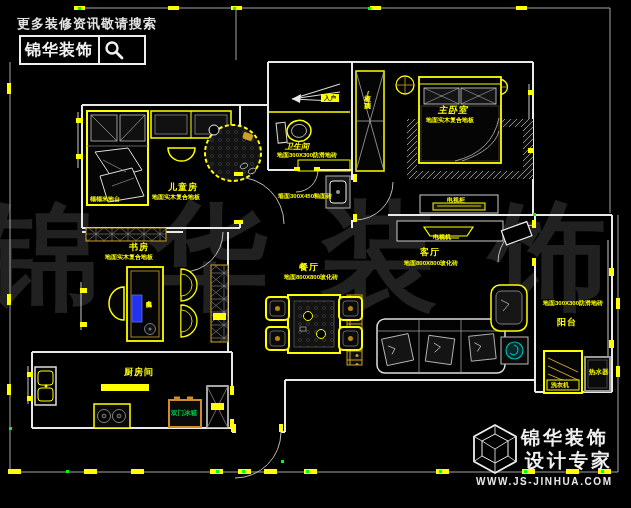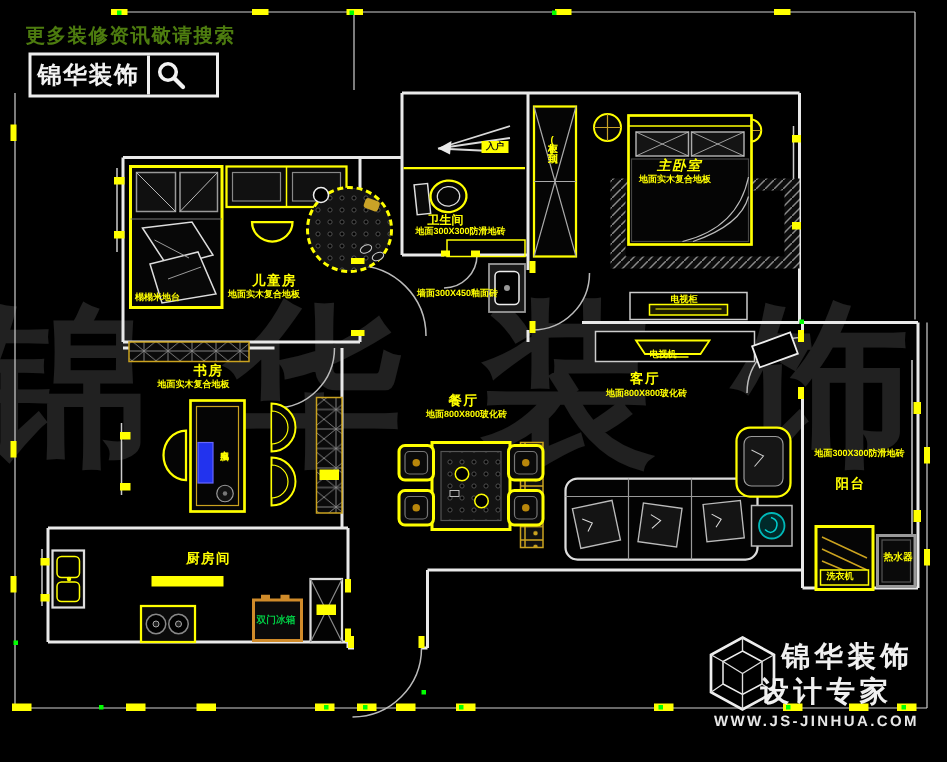--- a/index.html
+++ b/index.html
@@ -8,28 +8,28 @@
   .abs{position:absolute;}
   .lbl{position:absolute;color:#ffff00;font-weight:bold;white-space:nowrap;line-height:1;}
   .sub{font-size:6px;letter-spacing:0;}
   .name{font-size:9px;letter-spacing:1px;}
   .vert{writing-mode:vertical-rl;text-orientation:upright;}
   #watermark{position:absolute;left:-20px;top:178px;width:700px;
     font-family:"DejaVu Serif",serif;font-weight:bold;font-size:118px;
     letter-spacing:52px;color:rgba(255,255,255,0.13);white-space:nowrap;z-index:1;}
   svg.plan{position:absolute;left:0;top:0;z-index:2;}
   .z3{z-index:3;}
-  #tagline{left:17px;top:15px;font-size:13px;font-weight:bold;color:#4d7c0f;letter-spacing:1px;font-family:Liberation Mono, monospace;}
+  #tagline{left:17px;top:15px;font-size:13px;font-weight:bold;color:#e5e5e5;letter-spacing:1px;font-family:Liberation Mono, monospace;}
   #logobox{left:19px;top:35px;width:123px;height:26px;border:2px solid #eee;display:flex;align-items:center;}
   #logobox .txt{color:#f2f2f2;font-weight:bold;font-size:16px;letter-spacing:1px;padding:0 5px 0 4px;}
   #logobox .div{width:2px;height:26px;background:#eee;}
   #logobox .mag{width:28px;display:flex;justify-content:center;}
   #foot1,#foot2{color:#f0f0f0;font-weight:bold;font-size:19px;letter-spacing:3px;}
   #foot1{left:521px;top:425px;}
-  #foot2{left:507px;top:448px;text-align:center;}
+  #foot2{left:525px;top:448px;text-align:center;}
   #website{left:476px;top:476px;color:#e8e8e8;font-weight:bold;font-size:10px;letter-spacing:1.6px;}
   #entrylbl{left:321px;top:94px;width:18px;height:8px;background:#ffff00;color:#111;
     font-size:6px;font-weight:bold;text-align:center;line-height:8px;}
   #kbar{left:101px;top:384px;width:48px;height:7px;background:#ffff00;}
   #fridgelbl{left:171px;top:409px;font-size:6.5px;color:#00cc44;font-weight:bold;}
 </style>
 </head>
 <body>
 
 <div id="stage">
@@ -331,21 +331,21 @@
       <rect x="524" y="470" width="3" height="3"></rect>
         <rect x="601" y="470" width="3" height="3"></rect>
       <rect x="533" y="213" width="3" height="3"></rect>
     </g>
   </svg>
 
   <div class="lbl name z3" style="left:168px;top:183px;">儿童房</div>
   <div class="lbl sub z3" style="left:152px;top:194px;">地面实木复合地板</div>
   <div class="lbl sub z3" style="left:90px;top:196px;">榻榻米地台</div>
 
-  <div class="lbl z3" style="left:285px;top:143px;font-size:8px;">卫生间</div>
+  <div class="lbl z3" style="left:285px;top:143px;font-size:8px;font-style:italic;">卫生间</div>
   <div class="lbl sub z3" style="left:277px;top:152px;">地面300X300防滑地砖</div>
   <div class="lbl sub z3" style="left:278px;top:193px;">墙面300X450釉面砖</div>
 
   <div class="lbl name z3" style="left:438px;top:106px;font-style:italic;">主卧室</div>
   <div class="lbl sub z3" style="left:426px;top:117px;">地面实木复合地板</div>
   <div class="lbl vert z3" style="left:364px;top:90px;font-size:6.5px;height:66px;position:absolute;color:#ffff00;font-weight:bold;">衣柜(到顶)</div>
   <div class="lbl z3" style="left:447px;top:197px;font-size:6px;">电视柜</div>
 
   <div class="lbl name z3" style="left:420px;top:248px;">客厅</div>
   <div class="lbl sub z3" style="left:404px;top:260px;">地面800X800玻化砖</div>

